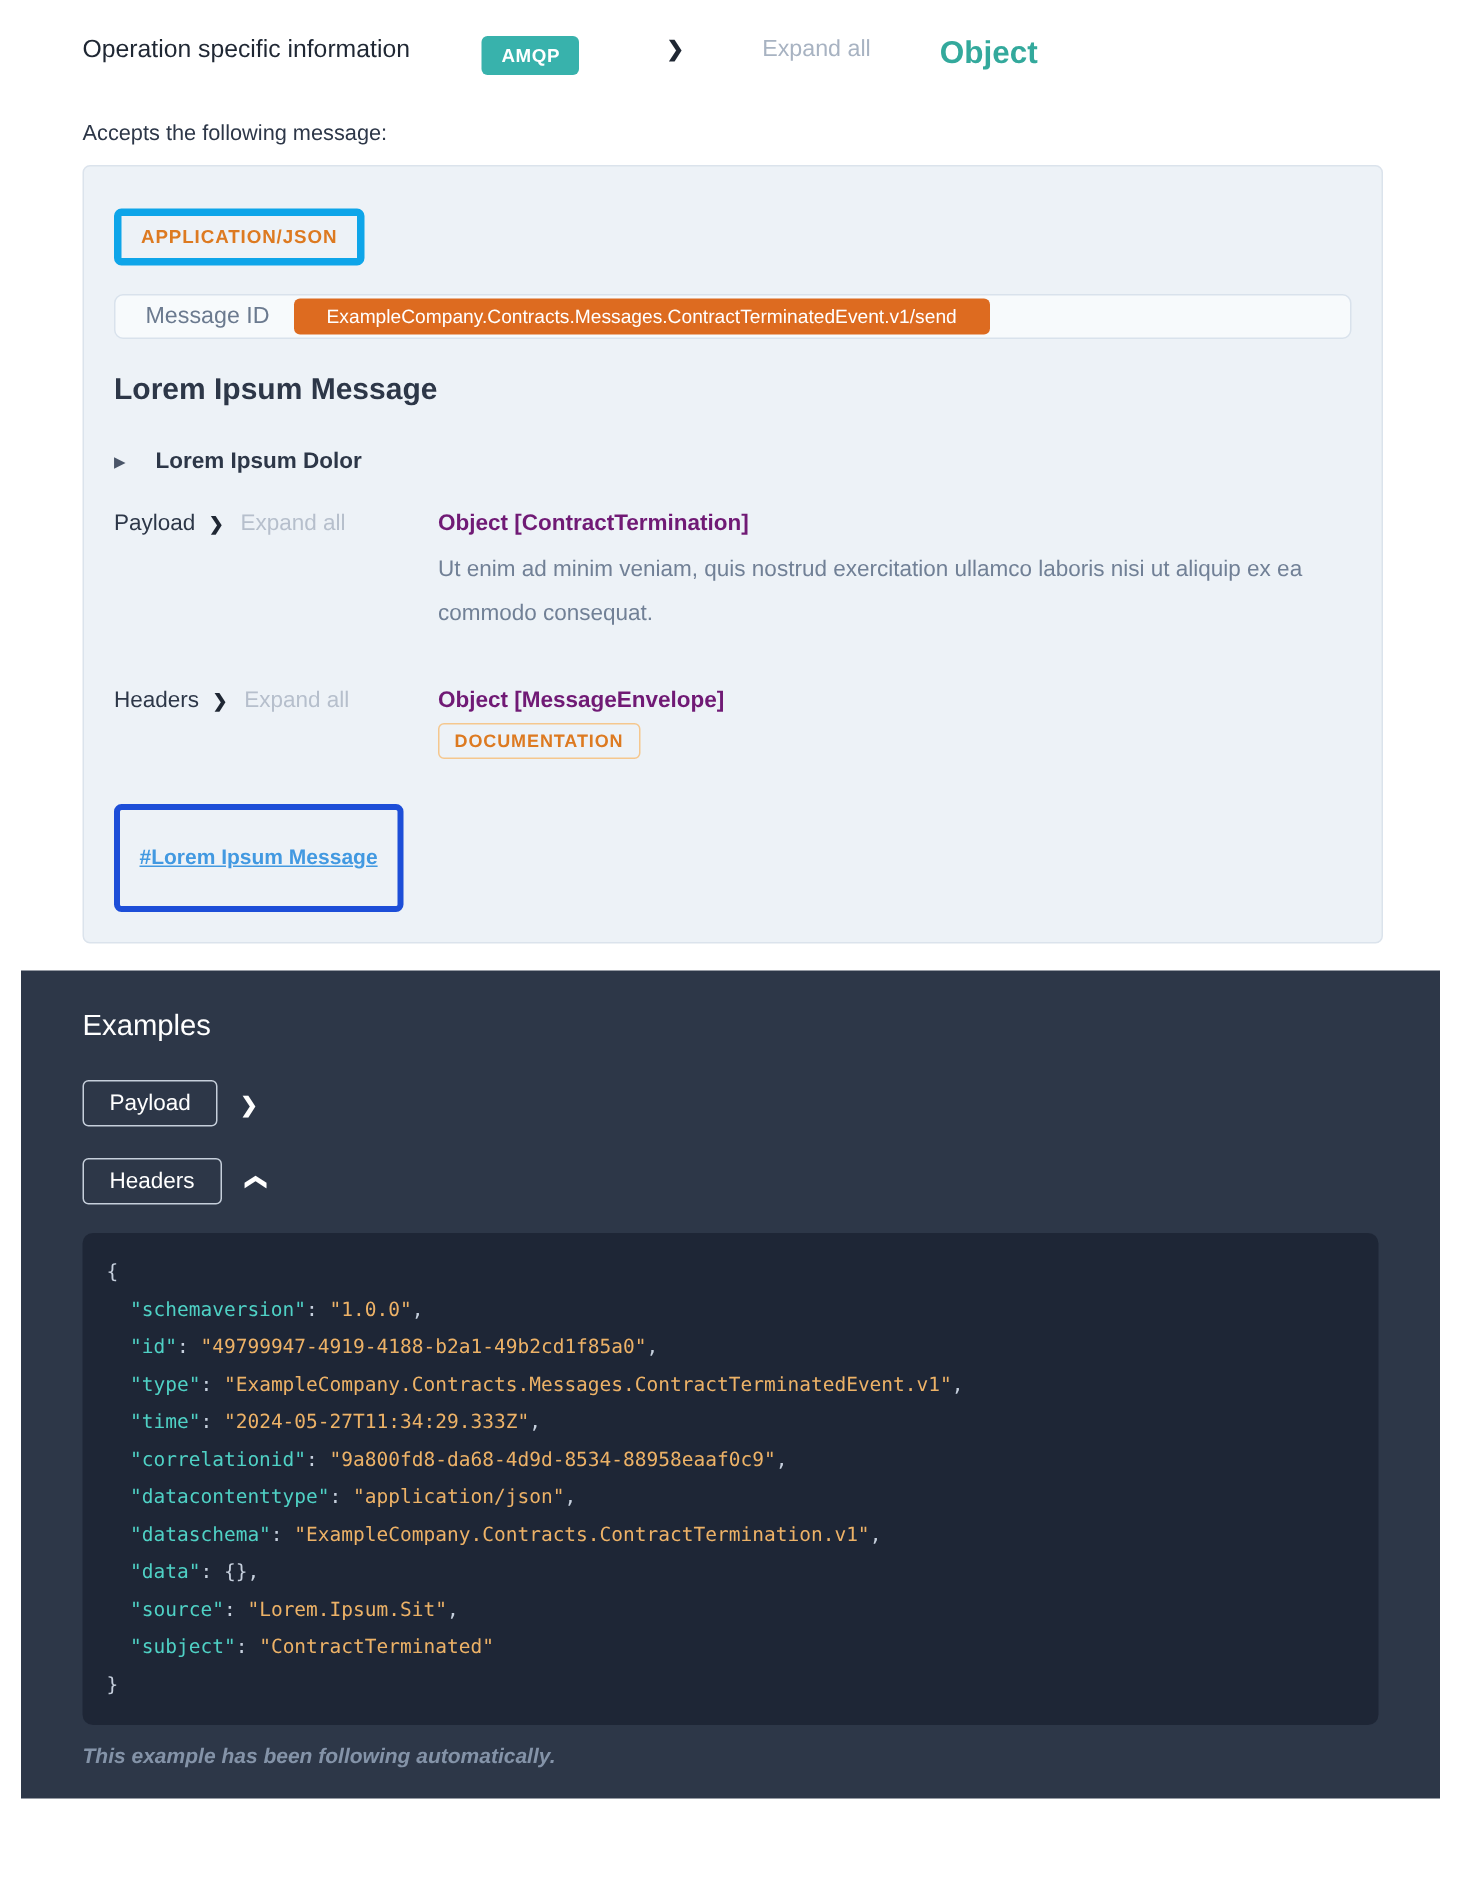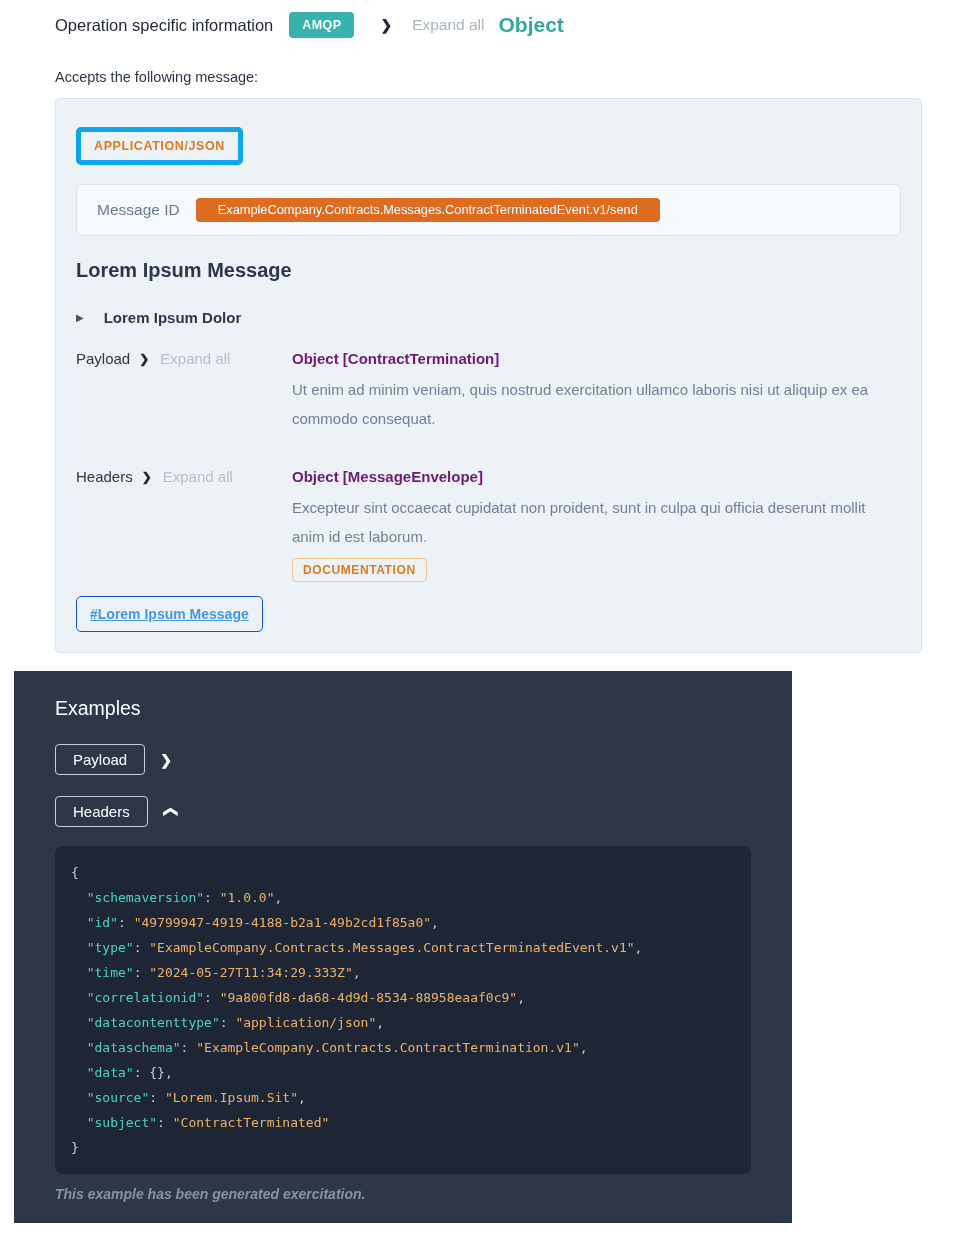--- a/index.html
+++ b/index.html
@@ -5,21 +5,21 @@
   * { margin:0; padding:0; box-sizing:border-box; }
   html,body { background:#ffffff; }
   body {
     width:974px; height:1258px;
     font-family:"Liberation Sans", sans-serif;
     color:#2d3748;
     overflow:hidden;
   }
 
   
-  .top-row { display:flex; align-items:center; padding:12px 0 0 55px; }
+  .top-row { display:flex; padding:24px 0 0 55px;gap:32px; }
   .page-title { font-size:16.5px; color:#1f2733; }
   .proto-badge {
     margin-left:16px; background:#38b2ac; color:#fff;
     font-size:12.5px; font-weight:bold; letter-spacing:.4px;
     padding:6px 13px; border-radius:4px; cursor:pointer;
   }
   .chev-dark { margin-left:26px; color:#1f2733; font-weight:bold; font-size:14px; cursor:pointer; }
   .expand-all-top { margin-left:20px; color:#a8b3c2; font-size:15.5px; cursor:pointer; }
   .object-link { margin-left:14px; color:#33a99c; font-weight:bold; font-size:21px; cursor:pointer; }
 
@@ -31,21 +31,21 @@
     background:#edf2f7; border:1px solid #dbe3ec; border-radius:5px;
     padding:28px 20px 20px 20px;
   }
   .content-type-badge {
     display:inline-block; border:5px solid #0ea5e9; color:#dd7a21;
     font-size:12.5px; font-weight:bold; letter-spacing:.6px;
     padding:7px 13px; border-radius:5px; background:transparent; cursor:pointer;
   }
   .msgid-box {
     margin-top:19px; background:#f7fafc; border:1px solid #d9e2ec; border-radius:6px;
-    height:52px; padding:0 20px; display:flex; align-items:center;
+    height:30px; padding:0 20px; display:flex; align-items:center;
   }
   .msgid-label { color:#6b7a8f; font-size:15.5px; }
   .msgid-badge {
     margin-left:16px; background:#dd6b20; color:#fff; font-size:12.8px;
     padding:4px 22px 5px; border-radius:4px; white-space:nowrap;
   }
   .msg-title { margin-top:23px; font-size:20px; font-weight:bold; color:#2d3748; }
   .msg-desc { margin-top:17px; font-size:15px; color:#718096; }
 
   .expander-row { margin-top:27px; display:flex; align-items:center; cursor:pointer; }
@@ -61,30 +61,30 @@
   .expand-all-sm { margin-left:11px; color:#b6bfcc; font-size:15px; cursor:pointer; }
   .schema-right { flex:1; padding-right:10px; }
   .schema-type { color:#701a75; font-weight:bold; font-size:15px; cursor:pointer; }
   .schema-desc { margin-top:8px; font-size:15px; line-height:29px; color:#718096; }
   .doc-badge {
     display:inline-block; margin-top:7px; border:1px solid #f5c78e; color:#dd7a21;
     font-size:12px; font-weight:bold; letter-spacing:.6px;
     padding:4px 10px; border-radius:4px; cursor:pointer;
   }
   .anchor-btn {
-    display:inline-block; margin-top:14px; border:1px solid #1d4ed8; border-radius:5px;
-    padding:8px 13px; background:transparent; cursor:pointer;
+    display:inline-block; margin-top:30px; border:4px solid #1d4ed8; border-radius:5px;
+    padding:23px 13px; background:transparent; cursor:pointer;
   }
   .anchor-btn span {
     color:#4299e1; font-weight:bold; font-size:14px; text-decoration:underline;
   }
 
   
   .examples-section {
-    margin:18px 14px 0 14px; width:778px; height:552px;
+    margin:18px 14px 0 14px; width:946px; height:552px;
     background:#2d3748; padding:26px 41px 22px 41px;
   }
   .examples-title { color:#ffffff; font-size:19.5px; font-weight:500; }
   .ex-btn-row { display:flex; align-items:center; margin-top:24px; }
   .ex-btn-row.second { margin-top:21px; }
   .ex-btn {
     background:transparent; border:1px solid #c6cfdb; border-radius:4px;
     color:#ffffff; font-size:15px; font-family:"Liberation Sans", sans-serif;
     padding:6px 17px; cursor:pointer;
   }
@@ -147,21 +147,20 @@
   </div>
 
   <div class="schema-row headers">
     <div class="schema-left">
       <span class="schema-name">Headers</span>
       <span class="chev-small">❯</span>
       <span class="expand-all-sm">Expand all</span>
     </div>
     <div class="schema-right">
       <div class="schema-type">Object [MessageEnvelope]</div>
-      <div class="schema-desc">Excepteur sint occaecat cupidatat non proident, sunt in culpa qui officia deserunt mollit anim id est laborum.</div>
       <span class="doc-badge">DOCUMENTATION</span>
     </div>
   </div>
 
   <div class="anchor-btn">
     <span>#Lorem Ipsum Message</span>
   </div>
 </div>
 
 <div class="examples-section">
@@ -185,14 +184,14 @@
       <div class="code-line"><span class="tok-p">  </span><span class="tok-k">"time"</span><span class="tok-p">: </span><span class="tok-s">"2024-05-27T11:34:29.333Z"</span><span class="tok-p">,</span></div>
       <div class="code-line"><span class="tok-p">  </span><span class="tok-k">"correlationid"</span><span class="tok-p">: </span><span class="tok-s">"9a800fd8-da68-4d9d-8534-88958eaaf0c9"</span><span class="tok-p">,</span></div>
       <div class="code-line"><span class="tok-p">  </span><span class="tok-k">"datacontenttype"</span><span class="tok-p">: </span><span class="tok-s">"application/json"</span><span class="tok-p">,</span></div>
       <div class="code-line"><span class="tok-p">  </span><span class="tok-k">"dataschema"</span><span class="tok-p">: </span><span class="tok-s">"ExampleCompany.Contracts.ContractTermination.v1"</span><span class="tok-p">,</span></div>
       <div class="code-line"><span class="tok-p">  </span><span class="tok-k">"data"</span><span class="tok-p">: </span><span class="tok-p">{}</span><span class="tok-p">,</span></div>
       <div class="code-line"><span class="tok-p">  </span><span class="tok-k">"source"</span><span class="tok-p">: </span><span class="tok-s">"Lorem.Ipsum.Sit"</span><span class="tok-p">,</span></div>
       <div class="code-line"><span class="tok-p">  </span><span class="tok-k">"subject"</span><span class="tok-p">: </span><span class="tok-s">"ContractTerminated"</span></div>
       <div class="code-line"><span class="tok-p">}</span></div>
     </div>
 
-  <div class="footnote">This example has been generated exercitation.</div>
+  <div class="footnote">This example has been following automatically.</div>
 </div>
 
 </body></html>

